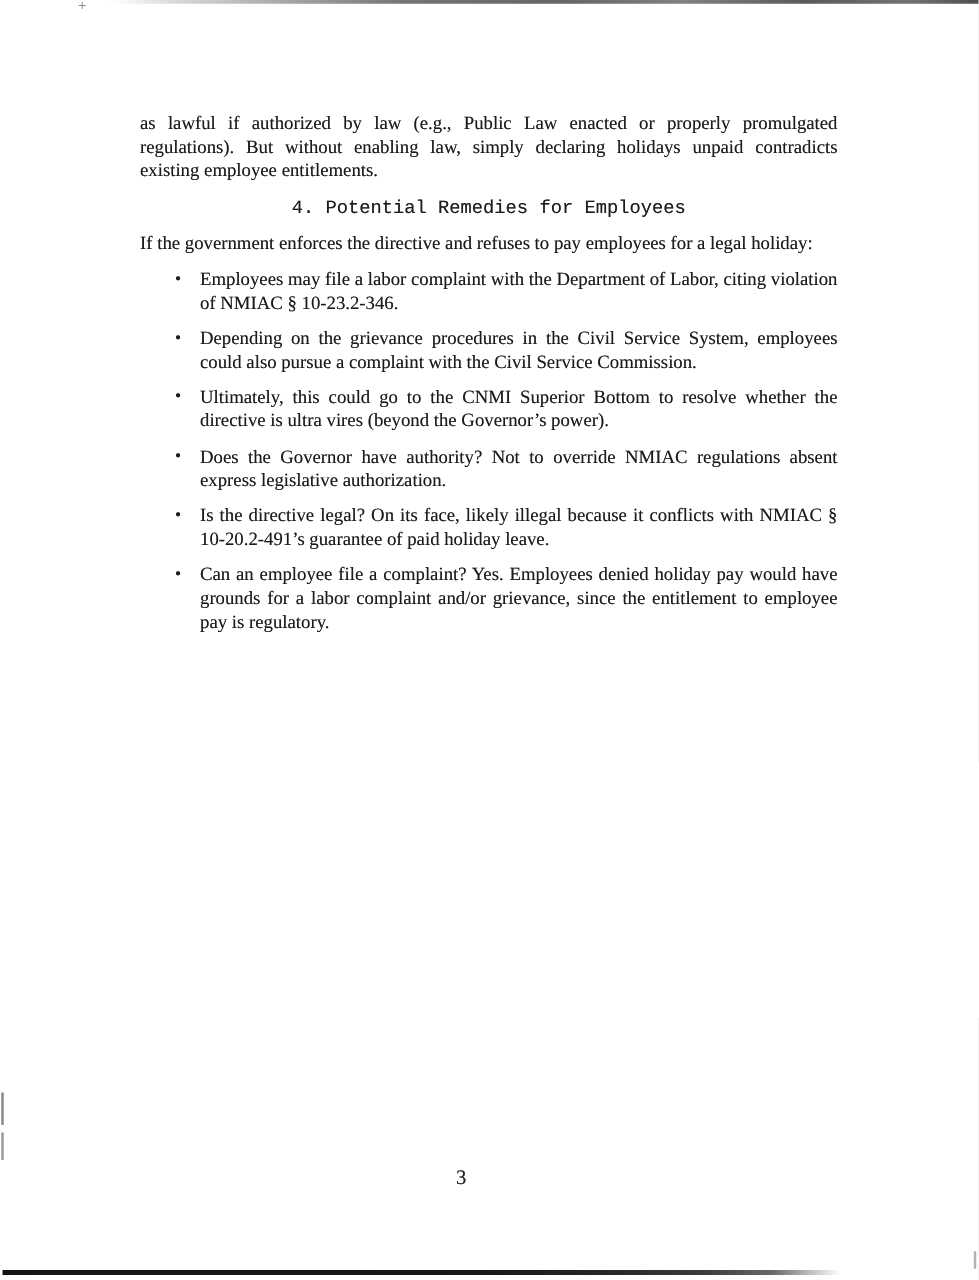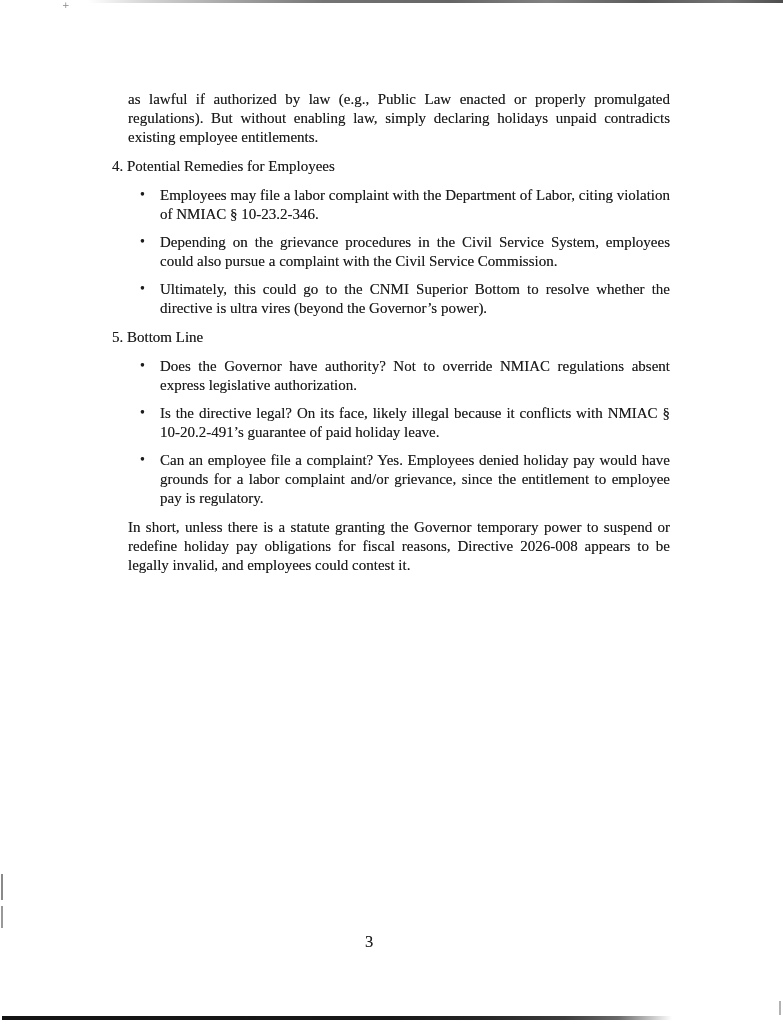--- a/index.html
+++ b/index.html
@@ -18,28 +18,29 @@
   }
   .content {
     position: absolute;
     left: 112px;
     top: 90px;
     width: 558px;
     font-size: 15px;
     line-height: 19px;
   }
   .para {
-    margin: 0 0 10px 16px;
+    margin: 0 0 10px 0;
     text-align: justify;
     text-shadow: 0 0 0.4px rgba(20,20,20,0.55);
   }
   .heading {
     margin: 0 0 10px 0;
-    text-align: left;
+    text-align: center;
     text-shadow: 0 0 0.4px rgba(20,20,20,0.55);
+    font-family: Liberation Mono, monospace;
   }
   ul.bullets {
     list-style: none;
     margin: 0 0 10px 0;
     padding: 0;
   }
   ul.bullets li {
     position: relative;
     padding-left: 48px;
     margin: 0 0 9px 0;
@@ -143,54 +144,53 @@
 
   <div class="scan-top-line"></div>
   <div class="scan-top-mark">+</div>
 
   <div class="content">
 
     <p class="para">as lawful if authorized by law (e.g., Public Law enacted or properly promulgated regulations). But without enabling law, simply declaring holidays unpaid contradicts existing employee entitlements.</p>
 
     <p class="heading">4. Potential Remedies for Employees</p>
 
+    <p class="para">If the government enforces the directive and refuses to pay employees for a legal holiday:</p>
 
     <ul class="bullets">
       <li>
         <span class="bullet-marker">•</span>
         <span class="bullet-text">Employees may file a labor complaint with the Department of Labor, citing violation of NMIAC § 10-23.2-346.</span>
       </li>
       <li>
         <span class="bullet-marker">•</span>
         <span class="bullet-text">Depending on the grievance procedures in the Civil Service System, employees could also pursue a complaint with the Civil Service Commission.</span>
       </li>
       <li>
         <span class="bullet-marker">•</span>
         <span class="bullet-text">Ultimately, this could go to the CNMI Superior Bottom to resolve whether the directive is ultra vires (beyond the Governor’s power).</span>
       </li>
     </ul>
 
-    <p class="heading">5. Bottom Line</p>
 
     <ul class="bullets">
       <li>
         <span class="bullet-marker">•</span>
         <span class="bullet-text">Does the Governor have authority? Not to override NMIAC regulations absent express legislative authorization.</span>
       </li>
       <li>
         <span class="bullet-marker">•</span>
         <span class="bullet-text">Is the directive legal? On its face, likely illegal because it conflicts with NMIAC § 10-20.2-491’s guarantee of paid holiday leave.</span>
       </li>
       <li>
         <span class="bullet-marker">•</span>
         <span class="bullet-text">Can an employee file a complaint? Yes. Employees denied holiday pay would have grounds for a labor complaint and/or grievance, since the entitlement to employee pay is regulatory.</span>
       </li>
     </ul>
 
-    <p class="para">In short, unless there is a statute granting the Governor temporary power to suspend or redefine holiday pay obligations for fiscal reasons, Directive 2026-008 appears to be legally invalid, and employees could contest it.</p>
 
   </div>
 
   <div class="page-number">3</div>
 
   <div class="scan-left-dash-1"></div>
   <div class="scan-left-dash-2"></div>
   <div class="scan-bottom-line"></div>
   <div class="scan-right-mark"></div>
 

